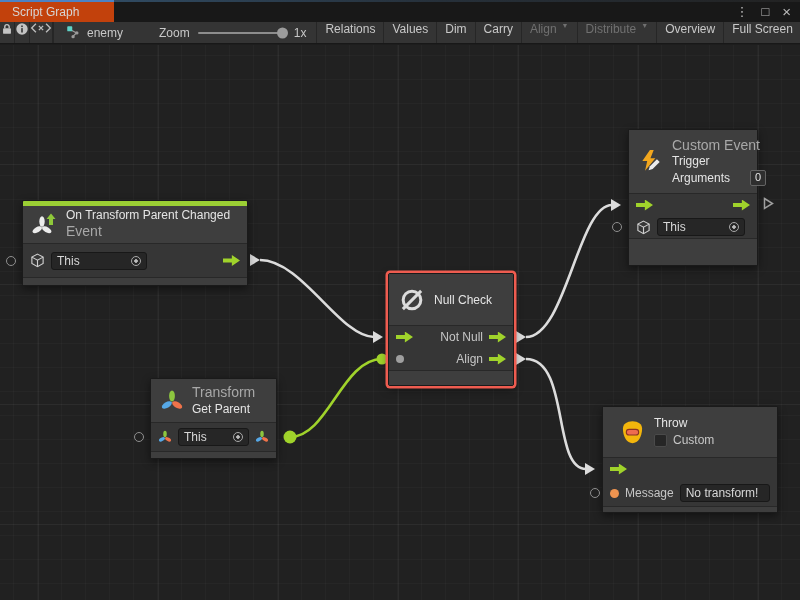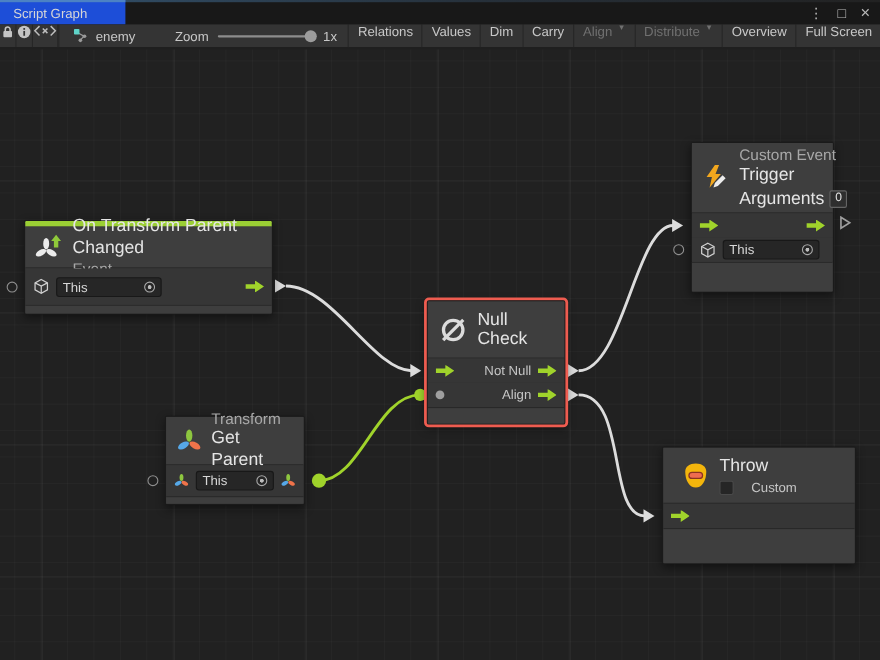--- a/index.html
+++ b/index.html
@@ -2,21 +2,21 @@
 <html><head>
 <meta charset="utf-8">
 <style>
   * { margin:0; padding:0; box-sizing:border-box; }
   html,body { width:800px; height:600px; overflow:hidden; }
   body { background:#1d1d1d; font-family:"Liberation Sans","DejaVu Sans",sans-serif; position:relative; color:#c8c8c8; }
 
   
   .tabstrip { height:22px; background:#181818; display:flex; align-items:stretch; position:relative; }
   .tabstrip::before { content:""; position:absolute; top:0; left:0; right:0; height:2px; background:linear-gradient(90deg,#33536f,#26303a 55%,#222); }
-  .tab { position:relative; z-index:1; background:#1d4ed8; border-top:2px solid #4c82c4; min-width:114px; display:flex; align-items:center; padding:0 12px; font-size:12px; color:#d6d6d6; }
+  .tab { position:relative; z-index:1; background:#c2410c; border-top:2px solid #4c82c4; min-width:114px; display:flex; align-items:center; padding:0 12px; font-size:12px; color:#d6d6d6; }
   .win-ctrls { margin-left:auto; display:flex; align-items:center; gap:13px; padding-right:9px; color:#b9b9b9; font-size:13px; position:relative; z-index:1; }
   .win-ctrls span { cursor:default; line-height:1; }
 
   
   .toolbar { height:22px; background:#343434; border-bottom:1px solid #181818; display:flex; align-items:stretch; font-size:12px; }
   .tb-btn { display:flex; justify-content:center; padding:0 8px; border-right:1px solid #262626; color:#c8c8c8; white-space:nowrap; }
   .tb-icon-btn { width:31px; padding:0; }
   .tb-wide { width:52px; padding:0; }
   .tb-gap { width:14px; border-right:1px solid #262626; }
   .tb-disabled { color:#707070; }
@@ -39,21 +39,21 @@
     background-position:38px 119px,38px 119px,13px 10px,13px 10px;
   }
   .wires { position:absolute; inset:0; z-index:1; }
 
   
   .node { position:absolute; z-index:2; display:flex; flex-direction:column; background:#363636; border:1px solid #1a1a1a; border-radius:2px; box-shadow:0 3px 9px rgba(0,0,0,.45); }
   .node.selected { box-shadow:0 0 0 2.5px #ee5c50, 0 3px 9px rgba(0,0,0,.5); }
   .n-header { display:flex; align-items:center; gap:8px; padding:0 9px; background:#3e3e3e; border-bottom:1px solid #282828; }
   .n-titles { display:flex; flex-direction:column; justify-content:center; line-height:1.25; }
   .n-cat { font-size:14px; color:#a8a8a8; }
-  .n-title { font-size:16px; color:#e5e5e5; }
+  .n-title { font-size:12px; color:#e5e5e5; }
   .n-row { display:flex; align-items:center; gap:6px; padding:0 7px; position:relative; background:#363636; }
   .n-footer { flex:1; background:#3e3e3e; border-top:1px solid #282828; }
   .green-bar { height:5px; background:#9bcf34; border-radius:1px 1px 0 0; }
   .spacer { flex:1; }
   .port-label { font-size:12px; color:#c6c6c6;text-align:center; }
 
   .flow-arrow { width:17px; height:11px; background:#a0d32b; flex:0 0 auto;
     clip-path:polygon(0 32%,52% 32%,52% 0,100% 50%,52% 100%,52% 68%,0 68%); }
   .dot { border-radius:50%; flex:0 0 auto; }
   .dot.gray { width:8px; height:8px; background:#9f9f9f; }
@@ -240,21 +240,21 @@
     <div class="n-header" style="height:64px;">
       <span class="hdr-icon">
         <svg width="26" height="26" viewBox="0 0 24 24">
             <path d="M11 1 L4 11 H8.5 L6.5 20 L16 8.5 H11.5 L14.5 1 Z" fill="#f2a71e"></path>
             <path d="M11 16 l6.5-6.5 2.5 2.5 -6.5 6.5 -3.7 1.2 z" fill="#ececec"></path>
           </svg>
       </span>
       <div class="n-titles">
         <span class="n-cat">Custom Event</span>
         <span class="n-title">Trigger</span>
-        <span style="display:flex;align-items:center;gap:5px;margin-top:1px;justify-content:space-between;">
+        <span style="display:flex;align-items:center;gap:20px;margin-top:1px;justify-content:space-between;">
           <span class="n-title">Arguments</span>
           <span class="args-box">0</span>
         </span>
       </div>
     </div>
     <div class="n-row" style="height:22px;">
       <span class="flow-arrow"></span>
       <span class="spacer"></span>
       <span class="flow-arrow"></span>
       <span class="out-tri">
@@ -338,25 +338,33 @@
   <div class="node" style="left:602px; top:361px; width:176px; height:107px;">
     <div class="n-header" style="height:51px;padding-left:16px;">
       <span class="hdr-icon">
         <svg width="27" height="27" viewBox="0 0 24 24">
             <path d="M12 2 C17 2 20.5 4.5 20.5 8.5 C20.5 16 17 21.5 12 21.5 C7 21.5 3.5 16 3.5 8.5 C3.5 4.5 7 2 12 2 Z" fill="#f3b50c"></path>
             <rect x="6.5" y="9.2" width="11" height="5" rx="2.5" fill="#ee6c4f" stroke="#8a3322" stroke-width="1"></rect>
           </svg>
       </span>
       <div class="n-titles">
         <span class="n-title">Throw</span>
-        <span style="display:flex;align-items:center;gap:16px;margin-top:2px;">
+        <span style="display:flex;align-items:center;gap:6px;margin-top:2px;">
           <span class="checkbox"></span>
           <span class="port-label">Custom</span>
         </span>
       </div>
     </div>
     <div class="n-row" style="height:22px;">
       <span class="flow-arrow"></span>
     </div>
+    <div class="n-row" style="height:26px;">
+      <span class="out-circle" style="left:-13px"></span>
+      <span class="dot orange"></span>
+      <span class="port-label">Message</span>
+      <div class="field" style="width:94px;">
+        <span>No transform!</span>
+      </div>
+    </div>
     <div class="n-footer"></div>
   </div>
 
 </div>
 
 </body></html>

